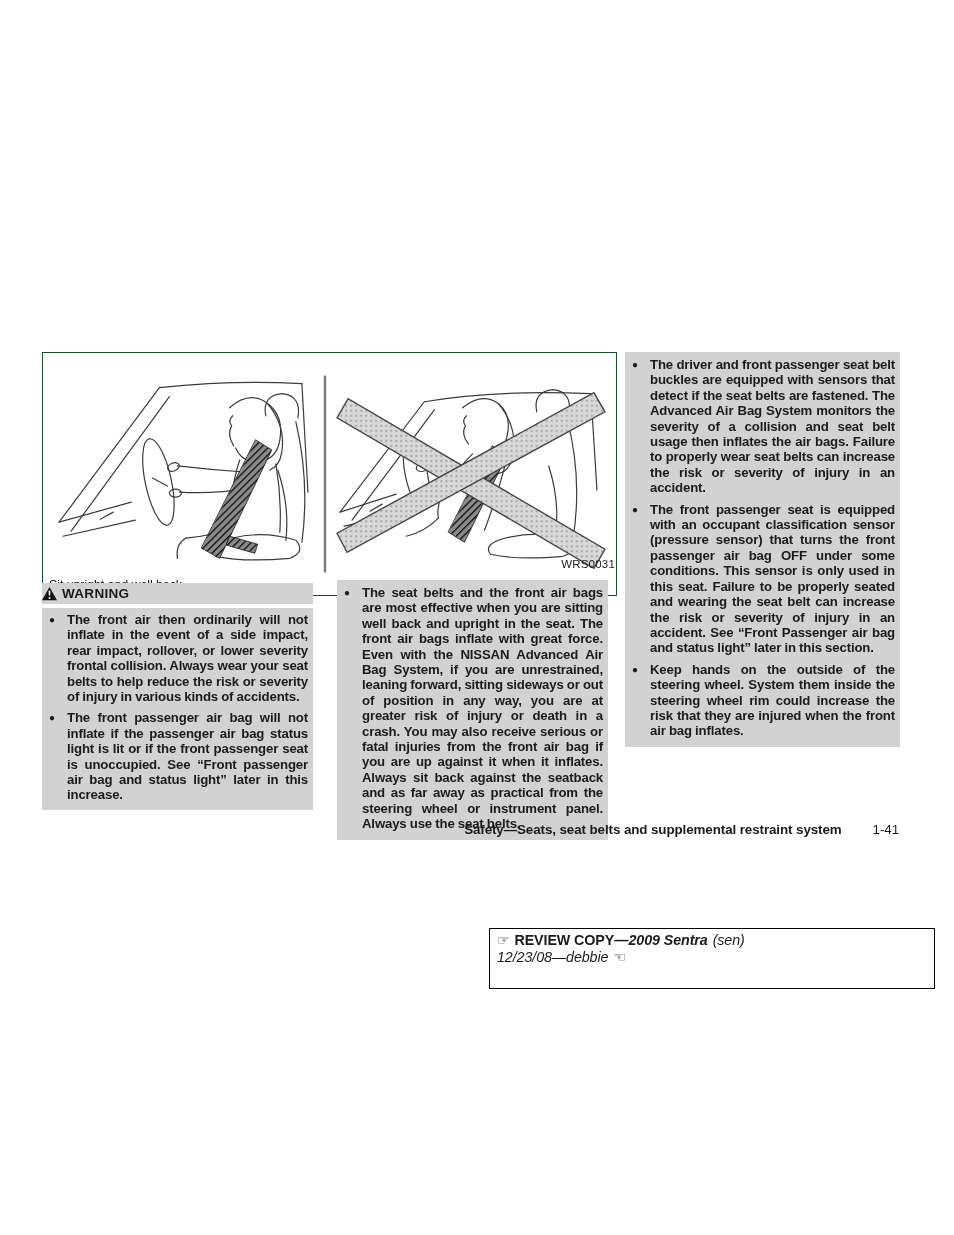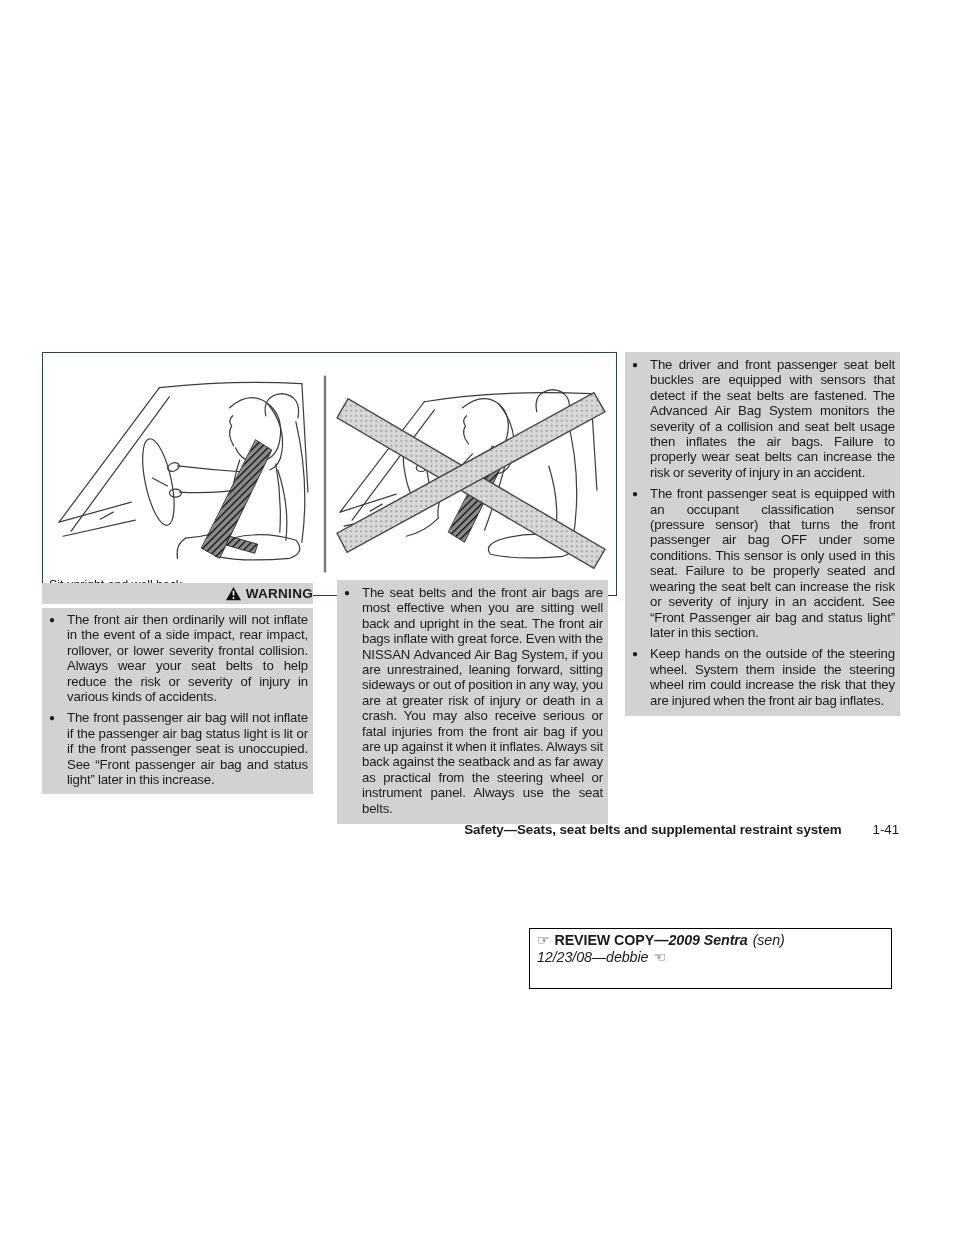--- a/index.html
+++ b/index.html
@@ -19,46 +19,46 @@
     letter-spacing:-0.1px; background:#fff; padding-right:4px;
   }
   .fig-code {
     position:absolute; left:42px; top:558px; width:573px; text-align:right;
     font-size:11.5px; color:#222; letter-spacing:0.2px;
   }
   
   .block { position:absolute; background:var(--block-bg,#d2d2d2); box-sizing:border-box; }
   .warn-header {
     left:42px; top:583px; width:271px; height:21px;
-    display:flex; align-items:center; justify-content:flex-end; gap:5px;
+    display:flex; align-items:center; justify-content:flex-start; gap:5px;
     font-weight:bold; font-size:13.5px; letter-spacing:0.3px;
   }
   .warn-body   { left:42px;  top:608px; width:271px; padding:4px 5px 7px 5px; }
   .col-mid     { left:337px; top:580px; width:271px; padding:5px 5px 8px 5px; }
   .col-right   { left:625px; top:352px; width:275px; padding:5px 5px 8px 5px; }
   .bullet { display:flex; margin-top:6px; }
   .bullet:first-child { margin-top:0; }
   .bullet .dot { width:18px; flex:0 0 18px; font-size:10px; line-height:15.4px; text-align:left; padding-left:2px; font-weight:bold; }
   .bullet .btext {
-    flex:1; font-weight:normal; font-size:13.2px; line-height:15.4px;
+    flex:1; font-weight:bold; font-size:13.2px; line-height:15.4px;
     letter-spacing:-0.15px; text-align:justify; word-spacing:-0.3px;
   }
   .warn-icon { display:inline-flex; }
   
   .footer {
     position:absolute; right:55px; top:822px; display:flex; align-items:baseline;
     font-size:13.4px; letter-spacing:-0.1px;
   }
   .footer .f-title { font-weight:bold;text-align:center; }
   .footer .f-page  { font-weight:normal; margin-left:31px; }
   
   .stamp {
-    position:absolute; left:489px; top:928px; width:363px; height:61px;
+    position:absolute; left:489px; top:928px; width:446px; height:61px;
     border:1.5px solid #000; box-sizing:border-box; padding:3px 7px;
-    font-size:14.3px; line-height:16.8px; background:#fff; letter-spacing:-0.1px;margin-left:40px;
+    font-size:14.3px; line-height:16.8px; background:#fff; letter-spacing:-0.1px;
   }
   .stamp .b   { font-weight:bold; font-style:normal; }
   .stamp .bi  { font-weight:bold; font-style:italic; }
   .stamp .i   { font-style:italic; font-weight:normal; }
   .stamp .hand{ font-family:"DejaVu Sans",sans-serif; font-style:normal; font-size:14px; }
   .sp { display:inline-block; width:5px; }
 </style>
 </head>
 <body>
 
@@ -131,20 +131,21 @@
         <path d="M460,164 Q494,156 526,164 Q536,176 518,182 Q472,186 446,180 Q438,170 460,164"></path>
         <path d="M448,72 L462,82 L420,168 L404,158 Z" fill="url(#hatch)" stroke="#1a1a1a" stroke-width="0.8"></path>
       </g>
       <g>
         <polygon points="293,44 304,25 560,175 549,194" fill="url(#dots)" stroke="#454545" stroke-width="1.4"></polygon>
         <polygon points="303,178 293,159 549,19 560,38" fill="url(#dots)" stroke="#454545" stroke-width="1.4"></polygon>
       </g>
     </svg>
     <div class="fig-caption">Sit upright and well back.</div>
   </div>
+  <div class="fig-code">WRS0031</div>
 
   <div class="block col-right">
     <div class="bullet">
       <span class="dot">●</span>
       <div class="btext">The driver and front passenger seat belt buckles are equipped with sensors that detect if the seat belts are fastened. The Advanced Air Bag System monitors the severity of a collision and seat belt usage then inflates the air bags. Failure to properly wear seat belts can increase the risk or severity of injury in an accident.</div>
     </div>
     <div class="bullet">
       <span class="dot">●</span>
       <div class="btext">The front passenger seat is equipped with an occupant classification sensor (pressure sensor) that turns the front passenger air bag OFF under some conditions. This sensor is only used in this seat. Failure to be properly seated and wearing the seat belt can increase the risk or severity of injury in an accident. See “Front Passenger air bag and status light” later in this section.</div>
     </div>

